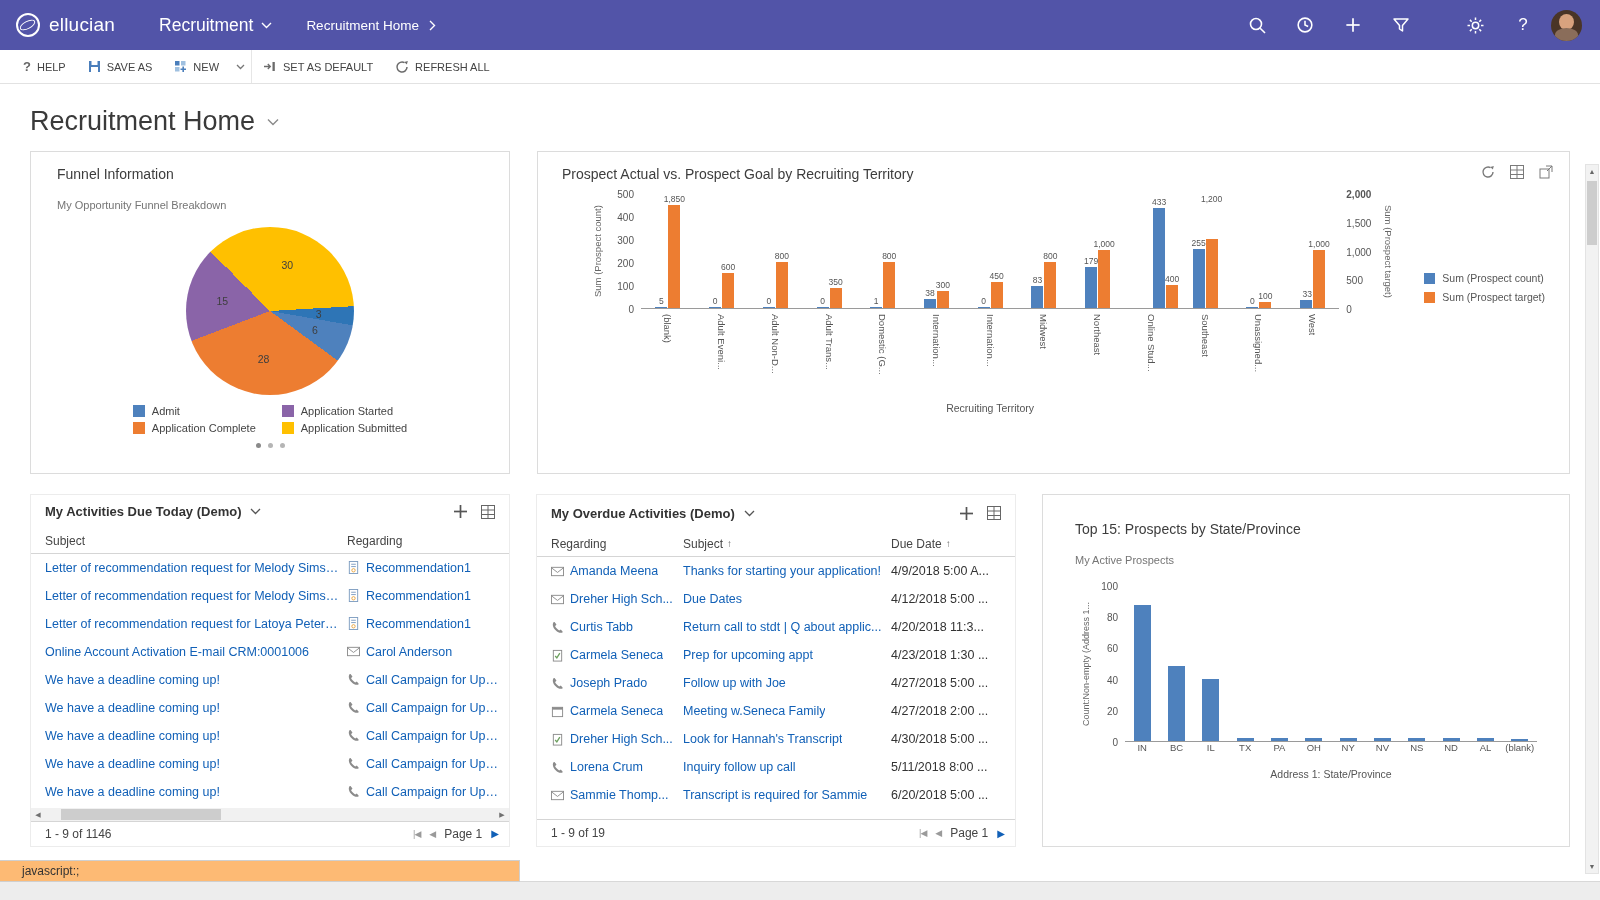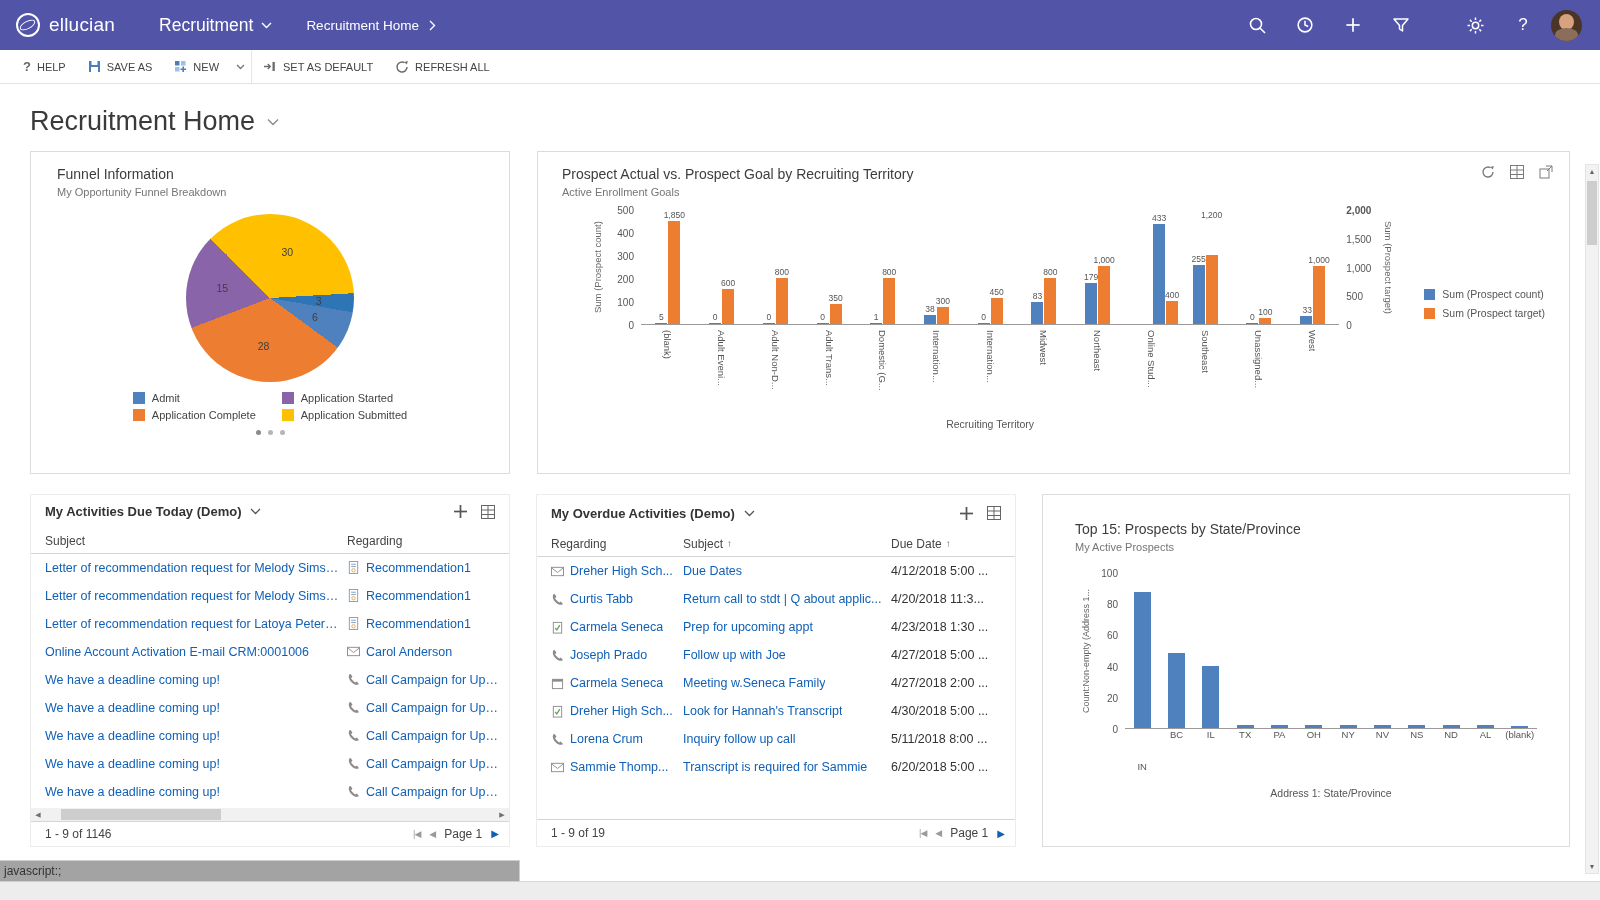--- a/index.html
+++ b/index.html
@@ -39,21 +39,21 @@
   .dash{padding:0 30px;}
   .row1{display:flex;gap:27px;margin-bottom:20px;}
   .row2{display:flex;gap:26px;}
   .panel{background:#fff;border:1px solid #dcdcdc;}
   .funnel-panel{width:480px;height:323px;padding:14px 26px;}
   .prospect-panel{flex:1;height:323px;padding:14px 24px;position:relative;}
   .list-panel{width:480px;height:353px;border:1px solid #ececec;display:flex;flex-direction:column;}
   .top15-panel{flex:1;height:353px;padding:26px 32px;}
 
   .p-title{font-size:14px;color:#3d3d3d;}
-  .p-sub{font-size:11px;color:#757575;margin-top:4px;}
+  .p-sub{font-size:11px;color:#757575;margin-top:17px;}
 
   .panel-icons{position:absolute;top:13px;right:16px;display:flex;gap:15px;}
   .panel-icons .pic{cursor:pointer;display:flex;align-items:center;}
 
   
   .pie-disc{width:168px;height:168px;border-radius:50%;position:relative;margin:16px auto 10px;}
   .pie-val{position:absolute;transform:translate(-50%,-50%);font-size:10.5px;color:#3e3e3e;}
   .legend-funnel{display:grid;grid-template-columns:auto auto;gap:5px 26px;width:max-content;margin:6px auto 0;}
   .lg-item{display:flex;align-items:center;gap:7px;font-size:11px;color:#444;}
   .lg-sq{width:12px;height:12px;flex:0 0 auto;}
@@ -114,22 +114,22 @@
   .pg{font-size:9px;color:#9a9a9a;cursor:pointer;letter-spacing:-1px;}
   .pg.next{color:#1160b7;font-size:10px;letter-spacing:0;}
   .pg-label{font-size:12px;color:#444;}
 
   
   .vscroll{position:fixed;right:1px;top:164px;bottom:26px;width:14px;background:#f2f2f2;border:1px solid #e3e3e3;}
   .vs-arr{position:absolute;left:0;width:100%;text-align:center;font-size:7px;color:#666;cursor:pointer;}
   .vs-up{top:3px;} .vs-dn{bottom:3px;}
   .vs-thumb{position:absolute;left:1px;top:16px;width:10px;height:64px;background:#cdcdcd;cursor:grab;}
   .bottomband{position:fixed;left:0;bottom:0;width:100%;height:19px;background:#ededed;border-top:1px solid #d8d8d8;}
-  .statusbar{position:fixed;left:0;bottom:18px;width:520px;height:22px;background:#a3a3a3;border:1px solid #cfcfcf;border-left:0;
-    font-size:12px;color:#333;line-height:20px;padding-left:4px;}
+  .statusbar{position:fixed;left:0;bottom:18px;width:520px;height:22px;background:#fdba74;border:1px solid #cfcfcf;border-left:0;
+    font-size:12px;color:#333;line-height:20px;padding-left:22px;}
 </style>
 </head>
 <body>
 
 <header class="topnav">
   <div class="brand">
     <span class="logo-mark"></span>
     <span class="brand-text">ellucian</span>
   </div>
   <div class="nav-app">
@@ -296,21 +296,20 @@
             </svg>
         </span>
         <span class="pic">
           <svg width="14" height="14" viewBox="0 0 14 14">
               <rect x="1" y="4" width="9" height="9" fill="none" stroke="#7a7a7a"></rect>
               <path d="M7 1 H13 V7 M13 1 L8 6" fill="none" stroke="#7a7a7a"></path>
             </svg>
         </span>
       </div>
       <div class="p-title">Prospect Actual vs. Prospect Goal by Recruiting Territory</div>
-      <div class="p-sub">Active Enrollment Goals</div>
 
       <div class="chart" id="prospect-chart" style="margin:12px 0 0 28px;">
         <div class="ylab" style="height:115px;width:15px;">Sum (Prospect count)</div>
         <div class="yaxis left" style="width:36px;height:115px;">
             <span class="tick" style="bottom: -6px;">0</span>
             <span class="tick" style="bottom: 17px;">100</span>
             <span class="tick" style="bottom: 40px;">200</span>
             <span class="tick" style="bottom: 63px;">300</span>
             <span class="tick" style="bottom: 86px;">400</span>
             <span class="tick" style="bottom: 109px;">500</span>
@@ -757,20 +756,35 @@
         </div>
       <div class="list-body" id="od-body">
           <div class="lrow">
             <span class="cell c-w132">
               <span class="ricon">
                 <svg width="13" height="13" viewBox="0 0 14 14">
                   <rect x="0.5" y="2.5" width="13" height="9" fill="#fff" stroke="#8b8b8b"></rect>
                   <path d="M0.5 3 L7 8 L13.5 3" fill="none" stroke="#8b8b8b"></path>
                 </svg>
               </span>
+              <a href="javascript:;">Amanda Meena</a>
+            </span>
+            <span class="cell c-w205">
+              <a href="javascript:;">Thanks for starting your application!</a>
+            </span>
+            <span class="cell c-rest plain">4/9/2018 5:00 A...</span>
+          </div>
+          <div class="lrow">
+            <span class="cell c-w132">
+              <span class="ricon">
+                <svg width="13" height="13" viewBox="0 0 14 14">
+                  <rect x="0.5" y="2.5" width="13" height="9" fill="#fff" stroke="#8b8b8b"></rect>
+                  <path d="M0.5 3 L7 8 L13.5 3" fill="none" stroke="#8b8b8b"></path>
+                </svg>
+              </span>
               <a href="javascript:;">Dreher High Sch...</a>
             </span>
             <span class="cell c-w205">
               <a href="javascript:;">Due Dates</a>
             </span>
             <span class="cell c-rest plain">4/12/2018 5:00 ...</span>
           </div>
           <div class="lrow">
             <span class="cell c-w132">
               <span class="ricon">
@@ -899,21 +913,21 @@
             <span class="tick" style="bottom: 150px;">100</span>
           </div>
         <div class="plotarea" style="flex:1;">
           <div class="groups">
               <div class="cat-group">
                 <div class="bars" style="height: 156px;">
                   <div class="barw" style="width: 17px;">
                     <div class="bar" style="height: 136px; background: rgb(78, 129, 189);"></div>
                   </div>
                 </div>
-                <div class="xcat" style="height: 18px; margin-top: 32px;">
+                <div class="xcat" style="height: 18px;">
                   <span>IN</span>
                 </div>
               </div>
               <div class="cat-group">
                 <div class="bars" style="height: 156px;">
                   <div class="barw" style="width: 17px;">
                     <div class="bar" style="height: 75px; background: rgb(78, 129, 189);"></div>
                   </div>
                 </div>
                 <div class="xcat" style="height: 18px;">

